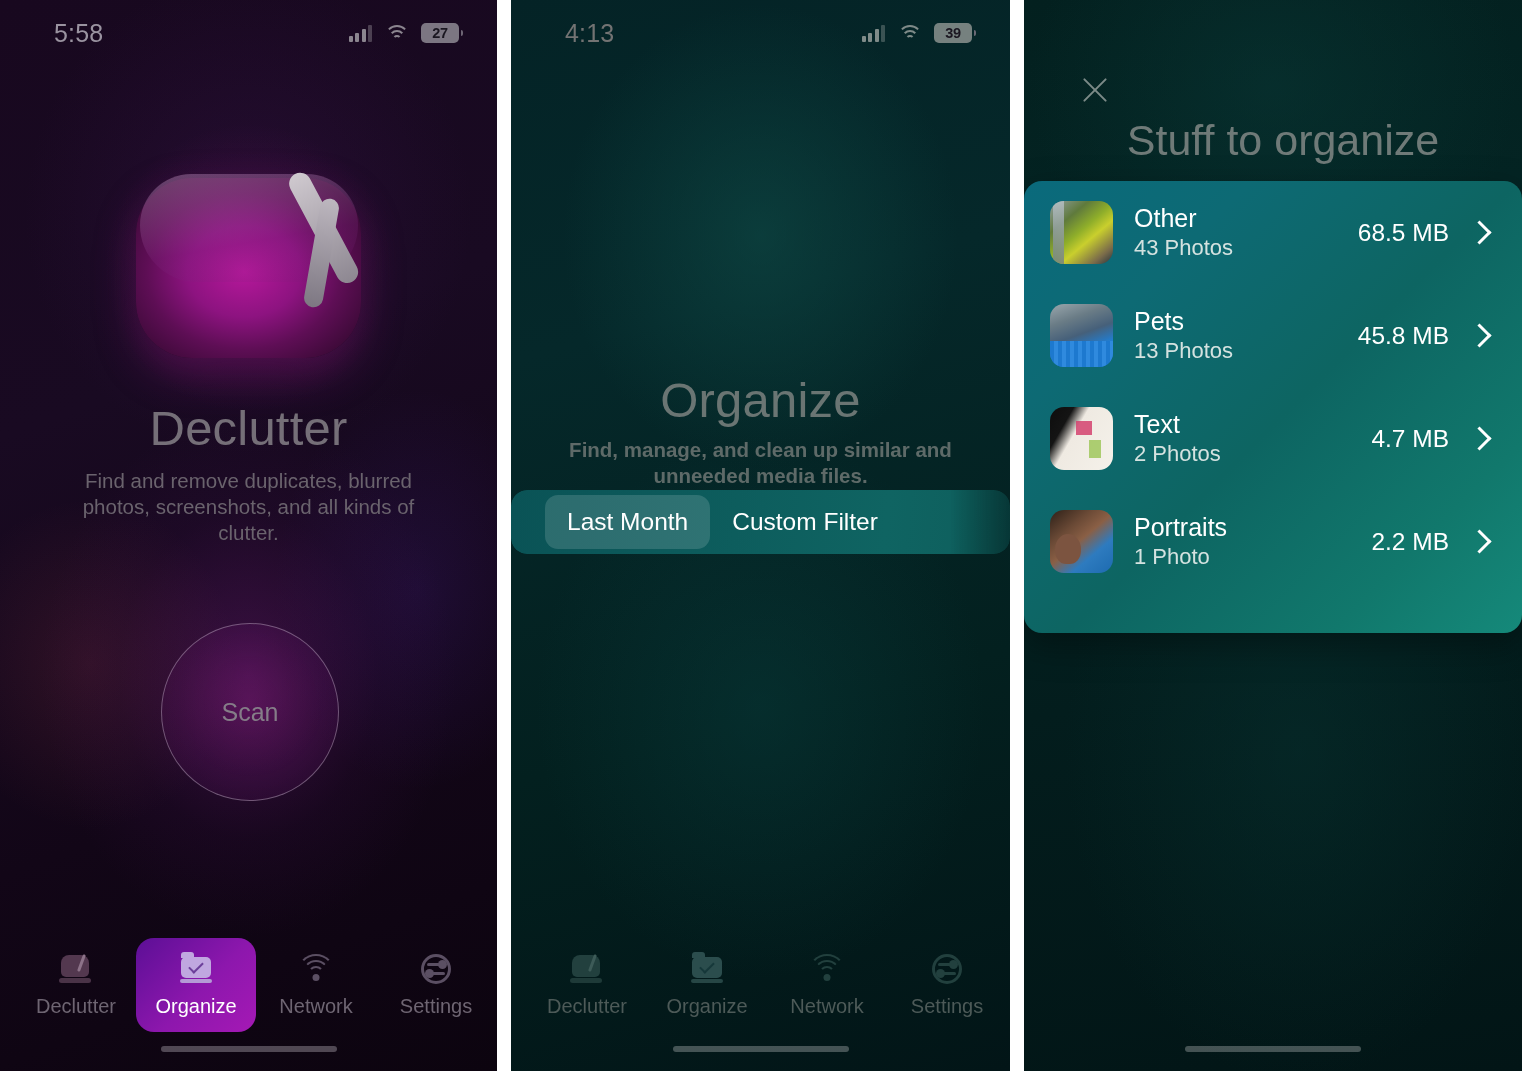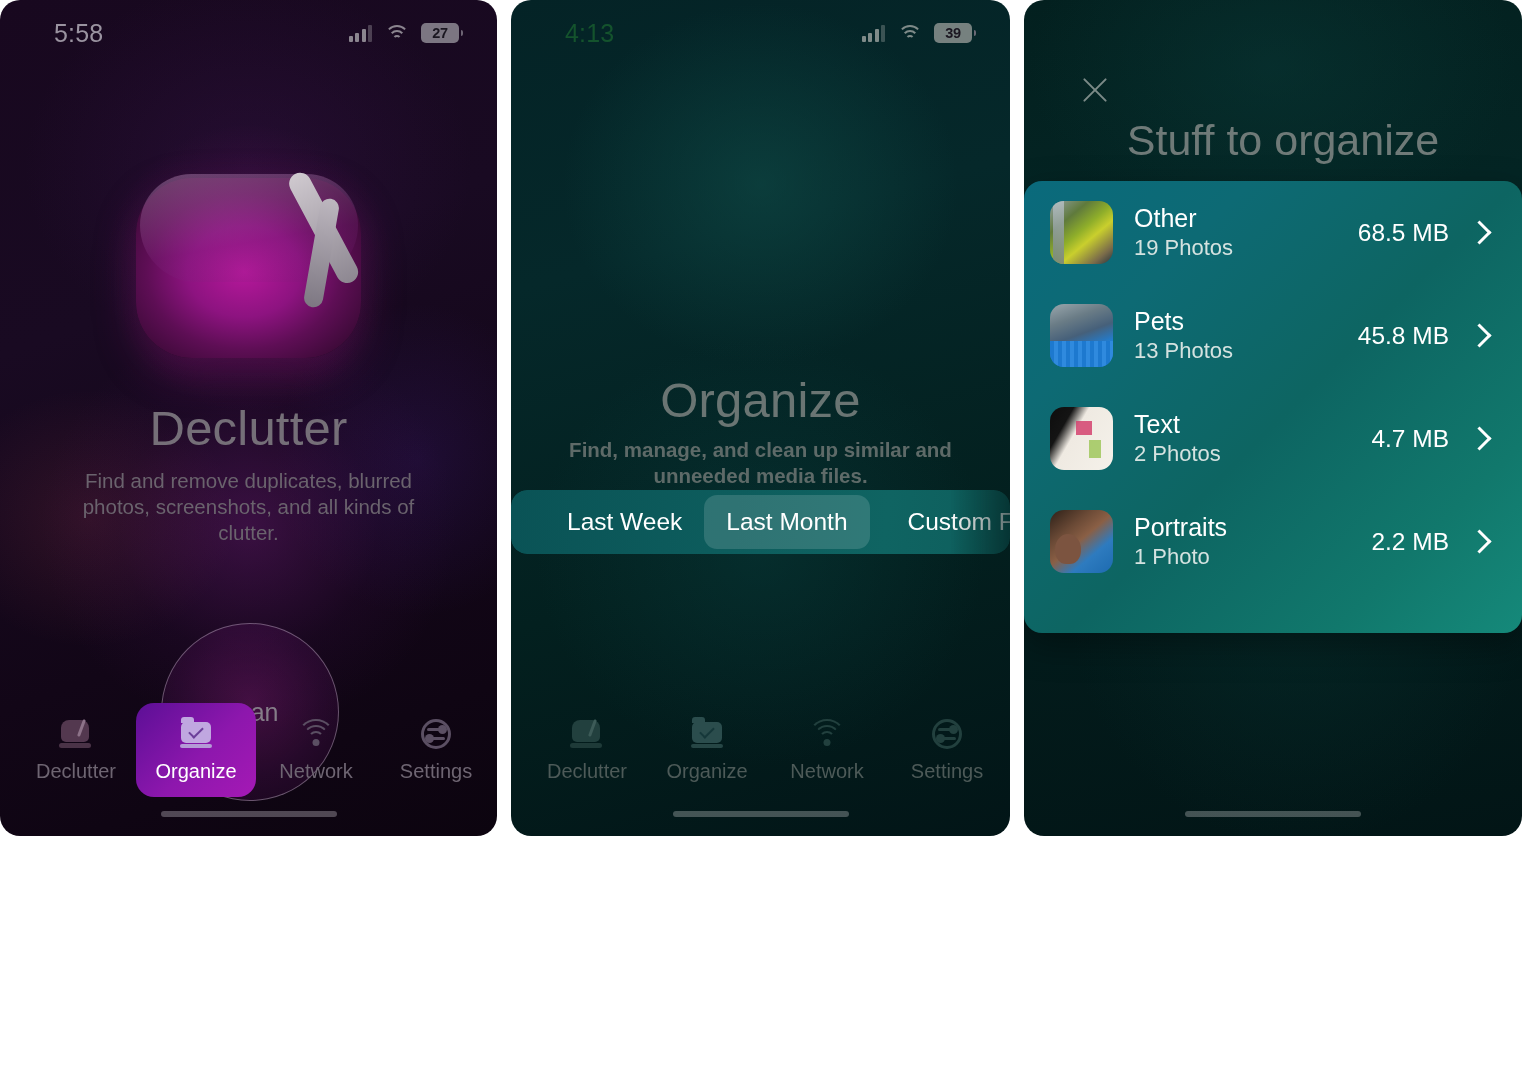--- a/index.html
+++ b/index.html
@@ -1,18 +1,18 @@
 <!DOCTYPE html>
 <html><head>
 <meta charset="utf-8">
 <style>
   html,body{margin:0;padding:0;background:#ffffff;}
   body{width:1524px;height:1078px;font-family:"Liberation Sans",sans-serif;overflow:hidden;}
   .stage{position:relative;width:1524px;height:1078px;display:flex;gap:14px;background:#fff;}
-  .panel{position:relative;width:497px;height:836px;overflow:hidden;flex:0 0 auto;border-radius:20px;}
+  .panel{position:relative;width:497px;height:1071px;overflow:hidden;flex:0 0 auto;}
   .panel.p2{width:499px;}
   .panel.p3{width:498px;}
 
   
   .bg-purple{position:absolute;inset:0;
     background:
       radial-gradient(58% 34% at 50% 63%, rgba(148,36,160,0.30) 0%, rgba(90,20,110,0.10) 45%, rgba(0,0,0,0) 72%),
       radial-gradient(42% 22% at 18% 62%, rgba(190,70,90,0.16) 0%, rgba(0,0,0,0) 70%),
       radial-gradient(40% 26% at 84% 55%, rgba(80,40,170,0.18) 0%, rgba(0,0,0,0) 72%),
       radial-gradient(60% 30% at 50% 20%, rgba(60,20,80,0.35) 0%, rgba(0,0,0,0) 75%),
@@ -28,21 +28,21 @@
     background:
       radial-gradient(70% 30% at 50% 8%, rgba(10,60,58,0.45) 0%, rgba(0,0,0,0) 70%),
       radial-gradient(60% 40% at 55% 70%, rgba(8,54,52,0.40) 0%, rgba(0,0,0,0) 78%),
       linear-gradient(170deg,#03201f 0%,#042524 28%,#031d1d 62%,#021516 100%);
   }
 
   
   .statusbar{position:absolute;top:0;left:0;right:0;height:66px;display:flex;align-items:center;
     justify-content:space-between;padding:0 38px 0 54px;box-sizing:border-box;}
   .sb-time{font-size:25px;color:#9a93a0;letter-spacing:0.2px;font-weight:400;}
-  .p2 .sb-time,.p3 .sb-time{color:#14532d;}
+  .p2 .sb-time,.p3 .sb-time{color:#737373;}
   .sb-right{display:flex;align-items:center;gap:13px;}
   .bars{display:flex;align-items:flex-end;gap:2.5px;height:17px;}
   .bars i{display:block;width:4px;background:#8b858f;border-radius:1px;}
   .p2 .bars i,.p3 .bars i{background:#7f8b89;}
   .bars i:nth-child(1){height:6px;}
   .bars i:nth-child(2){height:9px;}
   .bars i:nth-child(3){height:13px;}
   .bars i:nth-child(4){height:17px;opacity:.45;}
   .wifi{width:23px;height:17px;position:relative;}
   .wifi span{position:absolute;left:50%;transform:translateX(-50%);border:2.2px solid #8b858f;
@@ -288,21 +288,20 @@
         <div class="batt">
           <b>39</b>
         </div>
       </div>
     </div>
 
     <div class="title">Organize</div>
     <div class="sub">Find, manage, and clean up similar and unneeded media files.</div>
 
     <div class="seg">
-      <div class="opt">Last Week</div>
       <div class="opt sel">Last Month</div>
       <div class="opt">Custom Filter</div>
     </div>
 
     <div class="tabbar">
       <div class="tab">
         <div class="ico ico-declutter">
             <div class="b"></div>
             <div class="l"></div>
             <div class="base"></div>
@@ -346,21 +345,21 @@
 
 
     <div class="close-x"></div>
     <div class="p3title">Stuff to organize</div>
 
     <div class="card">
       <div class="row">
         <div class="thumb t1"></div>
         <div class="rowtext">
           <div class="rt-title">Other</div>
-          <div class="rt-sub">19 Photos</div>
+          <div class="rt-sub">43 Photos</div>
         </div>
         <div class="rt-size">68.5 MB</div>
         <div class="chev"></div>
       </div>
       <div class="row">
         <div class="thumb t2"></div>
         <div class="rowtext">
           <div class="rt-title">Pets</div>
           <div class="rt-sub">13 Photos</div>
         </div>

